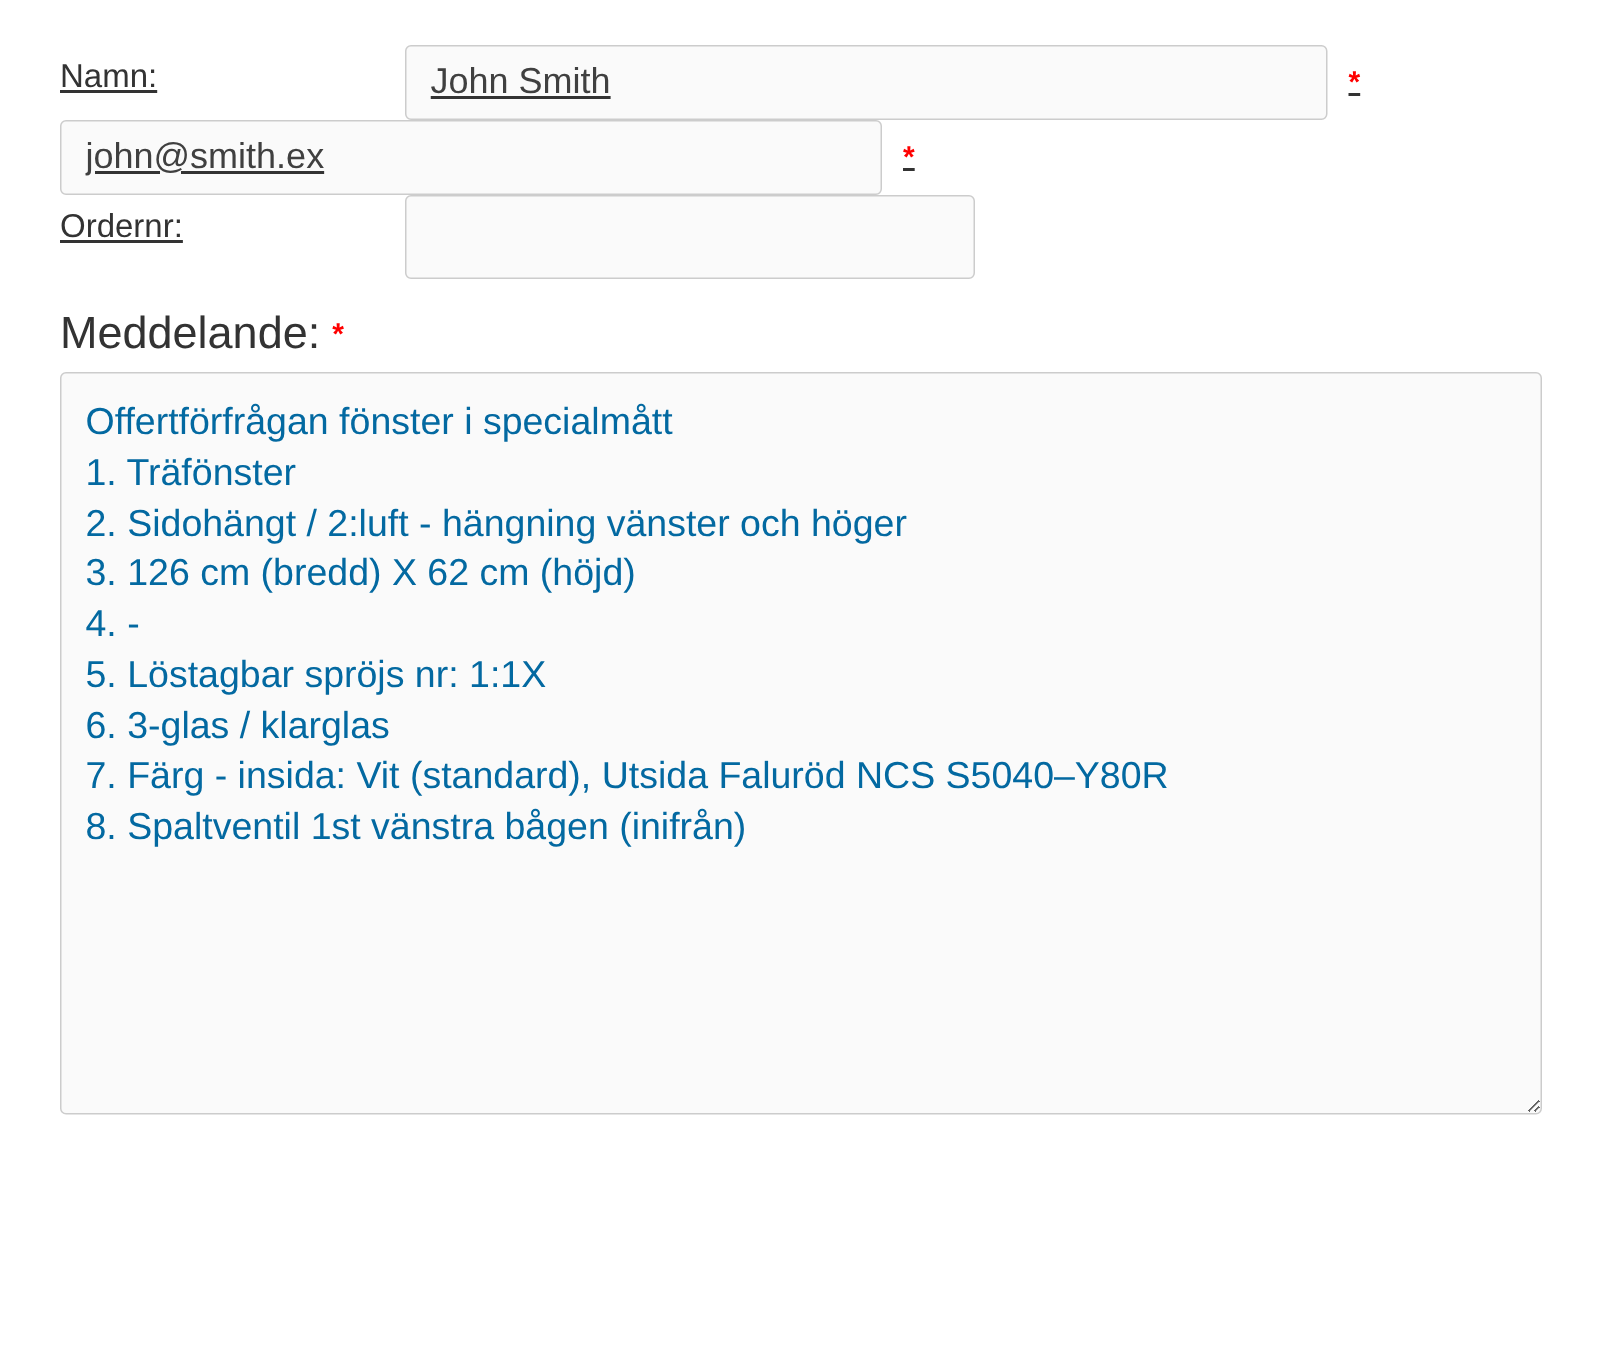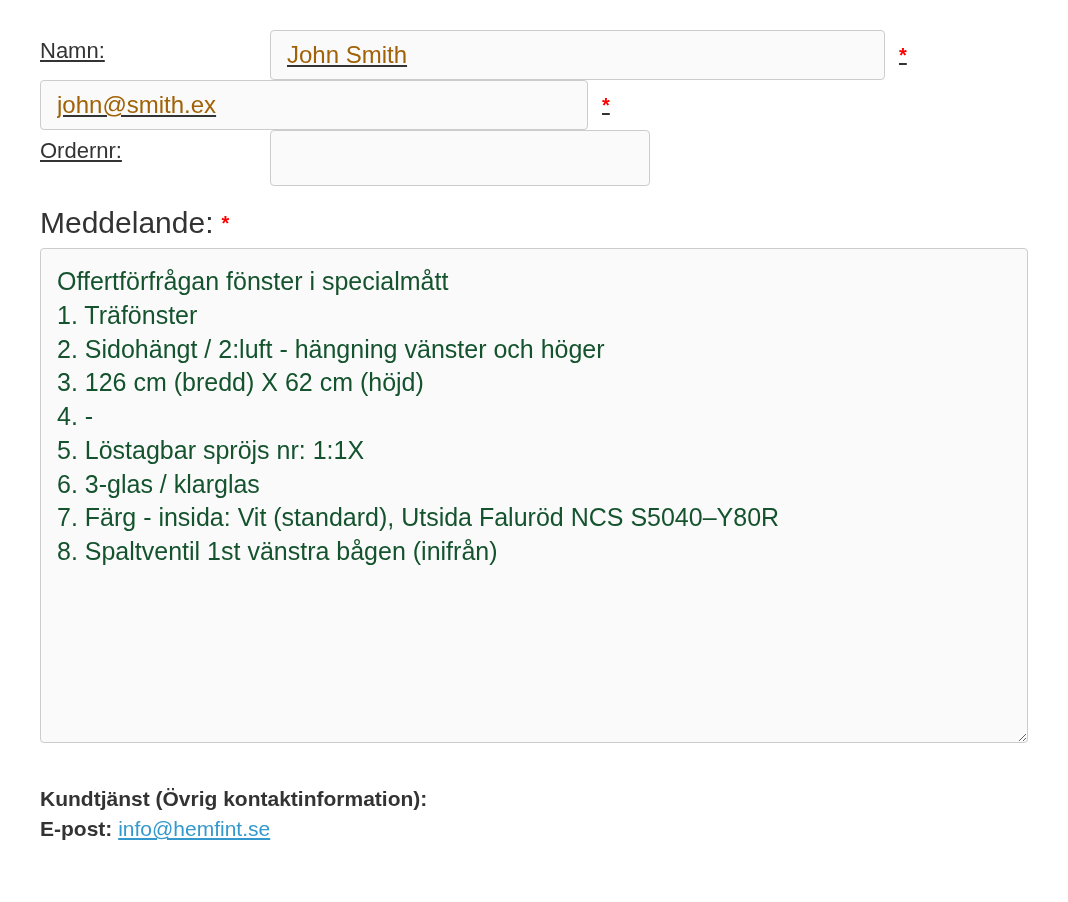--- a/index.html
+++ b/index.html
@@ -28,21 +28,21 @@
     .form-input-wrap {
       display: flex;
       align-items: center;
     }
     .form-input {
       border: 1px solid #cccccc;
       border-radius: 4px;
       background: #fafafa;
       font-size: 24px;
       padding: 10px 16px;
-      color: #a16207;
+      color: #404040;
     }
     .input-name {
       width: 615px;
     }
     .input-email {
       width: 548px;
     }
     .input-order {
       width: 380px;
       height: 56px;
@@ -67,21 +67,21 @@
       margin-left: 8px;
     }
     .form-textarea {
       width: 100%;
       height: 495px;
       border: 1px solid #cccccc;
       border-radius: 4px;
       background: #fafafa;
       font-size: 25px;
       padding: 16px;
-      color: #14532d;
+      color: #0369a1;
       line-height: 1.35;
       resize: both;
       font-family: inherit;
       overflow-y: scroll;
     }
     .footer {
       display: flex;
       justify-content: space-between;
       align-items: flex-start;
       margin-top: 40px;
@@ -148,22 +148,16 @@
 1. Träfönster
 2. Sidohängt / 2:luft - hängning vänster och höger
 3. 126 cm (bredd) X 62 cm (höjd)
 4. -
 5. Löstagbar spröjs nr: 1:1X
 6. 3-glas / klarglas
 7. Färg - insida: Vit (standard), Utsida Faluröd NCS S5040–Y80R
 8. Spaltventil 1st vänstra bågen (inifrån)</textarea>
 
 <div class="footer">
-  <div class="contact-info">
-    <div class="contact-heading">Kundtjänst (Övrig kontaktinformation):</div>
-    <div class="contact-line">
-      <span>E-post: </span><a href="#" class="contact-email">info@hemfint.se</a>
-    </div>
-  </div>
 </div>
 
 
 
 
 </body></html>

